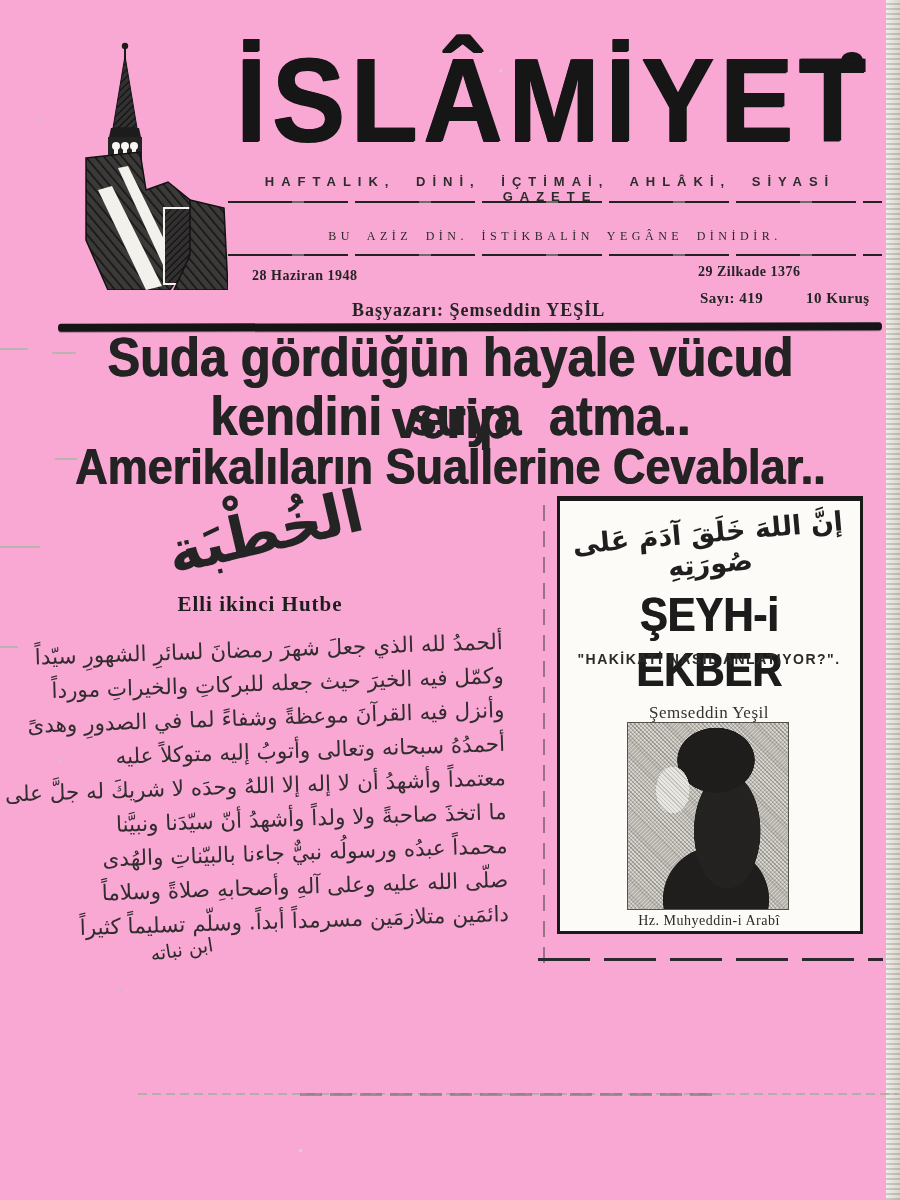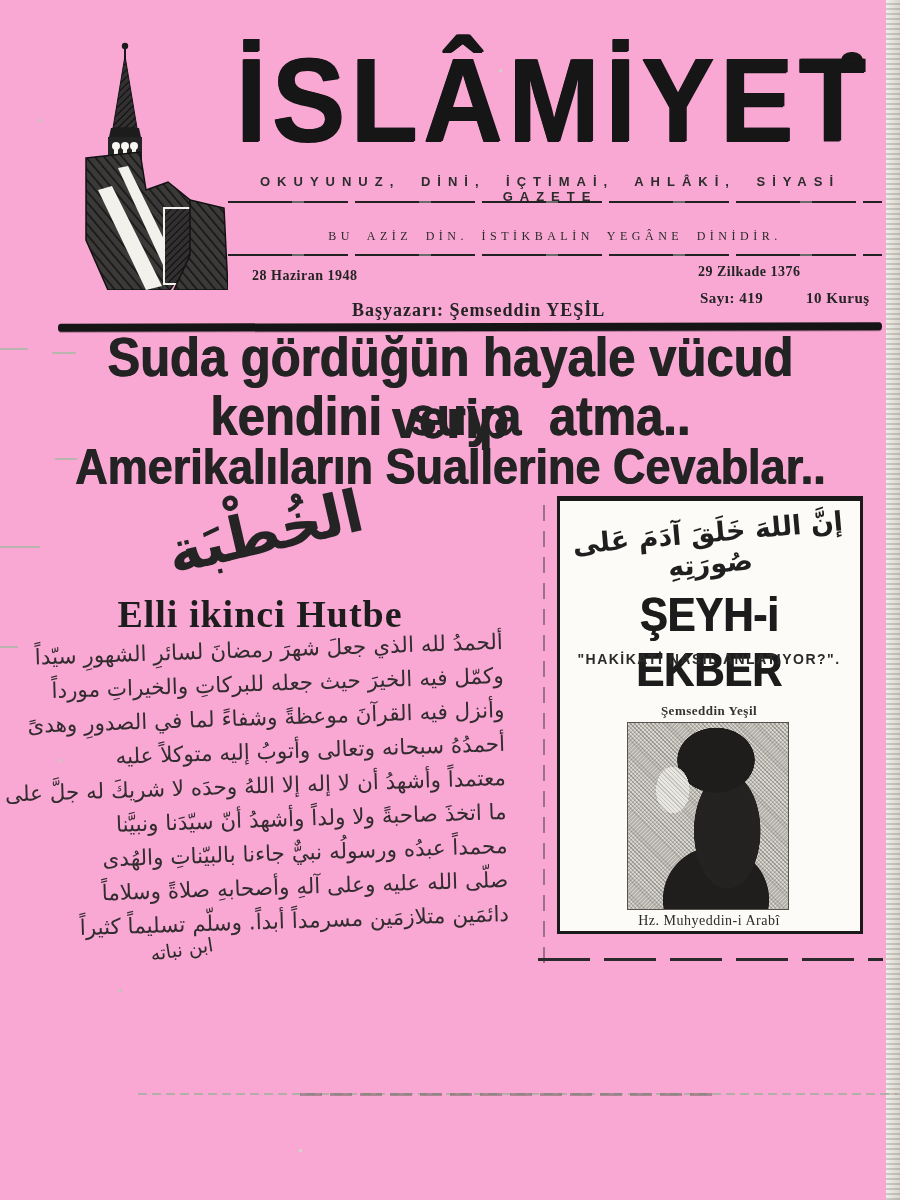--- a/index.html
+++ b/index.html
@@ -74,21 +74,21 @@
   .col-rule{position:absolute; left:543px; top:505px; width:2px; height:460px; opacity:.5;
     background:repeating-linear-gradient(180deg,#3c3c3c 0 16px, rgba(0,0,0,0) 16px 26px);}
   
   .callig-title{
     position:absolute; left:150px; top:498px; width:230px; text-align:center;
     font-family:"DejaVu Sans", sans-serif; font-size:58px; font-weight:700; color:#242424;
     transform:rotate(-13deg); letter-spacing:2px;
   }
   .hutbe-title{
     position:absolute; left:110px; top:592px; width:300px; text-align:center;
-    font-family:"Liberation Serif", serif; font-weight:700; font-size:38px; color:#1d1d1d;
+    font-family:"Liberation Serif", serif; font-weight:700; font-size:21px; color:#1d1d1d;
     letter-spacing:1px;
   }
   .manuscript{
     position:absolute; left:78px; top:632px; width:428px; direction:rtl;
     font-family:"DejaVu Sans", sans-serif; font-size:21.5px; line-height:34px;
     color:#222; transform:rotate(-1.3deg);
   }
   .manuscript div{white-space:nowrap; text-align:right; transform:rotate(-.6deg); opacity:.92;}
   .signature{
     position:absolute; left:150px; top:938px; direction:rtl;
@@ -109,21 +109,21 @@
     font-family:"Liberation Sans", sans-serif; font-weight:700; font-size:43px;
     transform:scaleY(1.12) scaleX(.97); color:#1c1c1c; text-shadow:1px 0 0 #1c1c1c;
   }
   .ad-subtitle{
     position:absolute; left:0; top:150px; width:298px; text-align:center;
     font-family:"Liberation Sans", sans-serif; font-weight:700; font-size:14px;
     letter-spacing:1.5px; color:#2b2b2b;
   }
   .ad-author{
     position:absolute; left:0; top:202px; width:298px; text-align:center;
-    font-weight:700; font-size:13px; color:#333; letter-spacing:.5px;
+    font-weight:400; font-size:17px; color:#333; letter-spacing:.5px;
   }
   .portrait{
     position:absolute; left:68px; top:222px; width:160px; height:186px;
     background:
       repeating-linear-gradient(45deg, rgba(30,30,30,.18) 0 1px, rgba(0,0,0,0) 1px 3px),
       radial-gradient(ellipse 30px 42px at 28% 36%, #e9e7e1 55%, rgba(0,0,0,0) 56%),
       radial-gradient(ellipse 62px 52px at 55% 20%, #1e1d1c 62%, rgba(0,0,0,0) 63%),
       radial-gradient(ellipse 55px 95px at 62% 58%, #242322 60%, rgba(0,0,0,0) 61%),
       radial-gradient(ellipse 85px 85px at 55% 95%, #1f1e1d 62%, rgba(0,0,0,0) 63%),
       repeating-conic-gradient(#b4b1aa 0% 25%, #d9d6cf 25% 50%);
@@ -186,21 +186,21 @@
       <polygon points="36,120 58,120 61,152 33,152" fill="url(#xh)" stroke="#141414" stroke-width="1"></polygon>
       <polygon points="8,118 62,112 68,150 90,142 112,160 118,210 92,250 30,250 8,200" fill="url(#xh2)" stroke="#121212" stroke-width="1.5"></polygon>
       <polygon points="20,150 34,146 84,246 68,250" fill="#f3f1ec"></polygon>
       <polygon points="40,128 50,126 104,236 92,240" fill="#f3f1ec"></polygon>
       <rect x="86" y="168" width="30" height="76" fill="url(#xh)" stroke="#f3f1ec" stroke-width="2"></rect>
       <polygon points="112,160 146,168 150,250 96,250 112,215" fill="url(#xh2)" stroke="#121212" stroke-width="1.5"></polygon>
     </svg>
   </div>
 
   <div class="title">İSLÂMİYET</div>
-  <div class="subtitle">OKUYUNUZ, DİNİ, İÇTİMAİ, AHLÂKİ, SİYASİ GAZETE</div>
+  <div class="subtitle">HAFTALIK, DİNİ, İÇTİMAİ, AHLÂKİ, SİYASİ GAZETE</div>
   <div class="rule rule1"></div>
   <div class="motto2">BU AZİZ DİN. İSTİKBALİN YEGÂNE DİNİDİR.</div>
   <div class="rule rule2"></div>
 
   <div class="dateline d-greg">28 Haziran 1948</div>
   <div class="dateline d-hijri">29 Zilkade 1376</div>
   <div class="dateline d-editor">Başyazarı: Şemseddin YEŞİL</div>
   <div class="dateline d-issue">Sayı: 419</div>
   <div class="dateline d-price">10 Kuruş</div>
 

